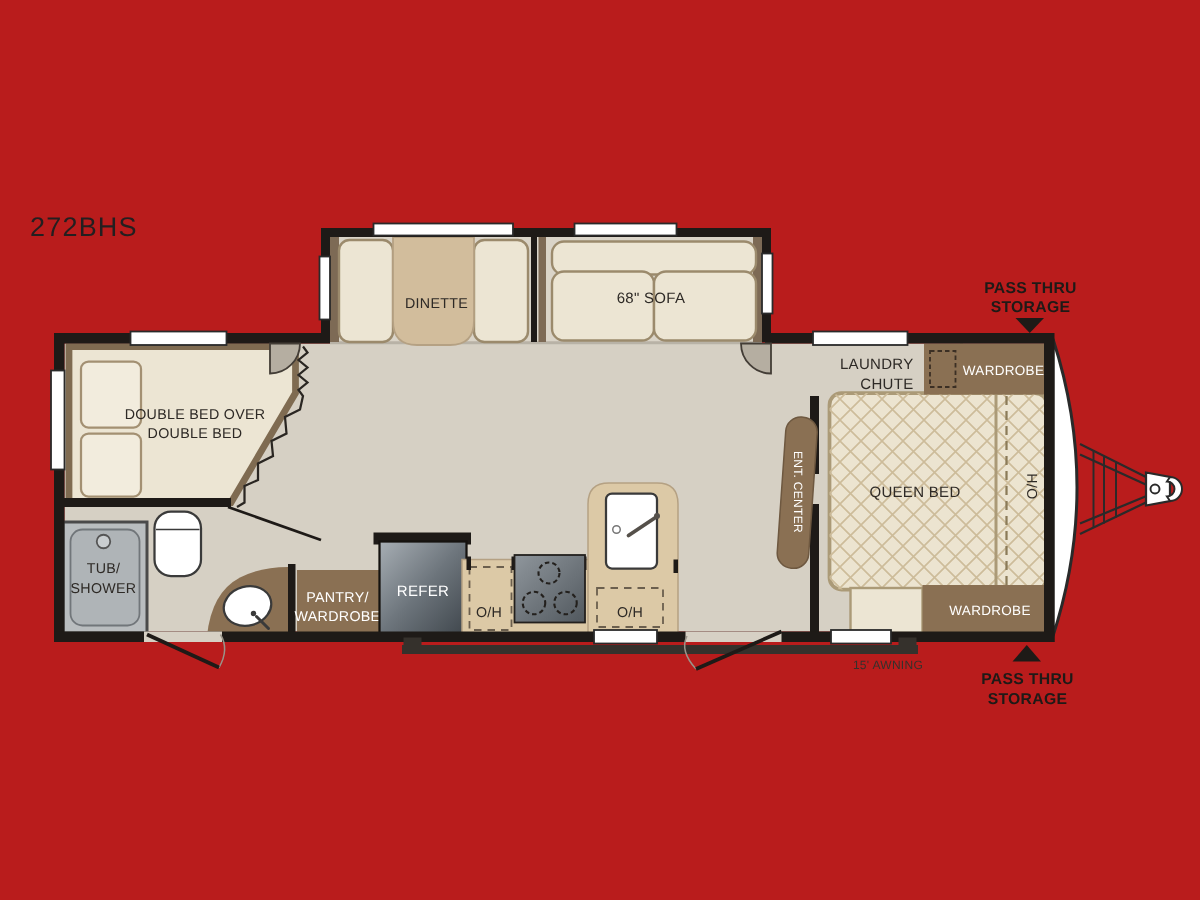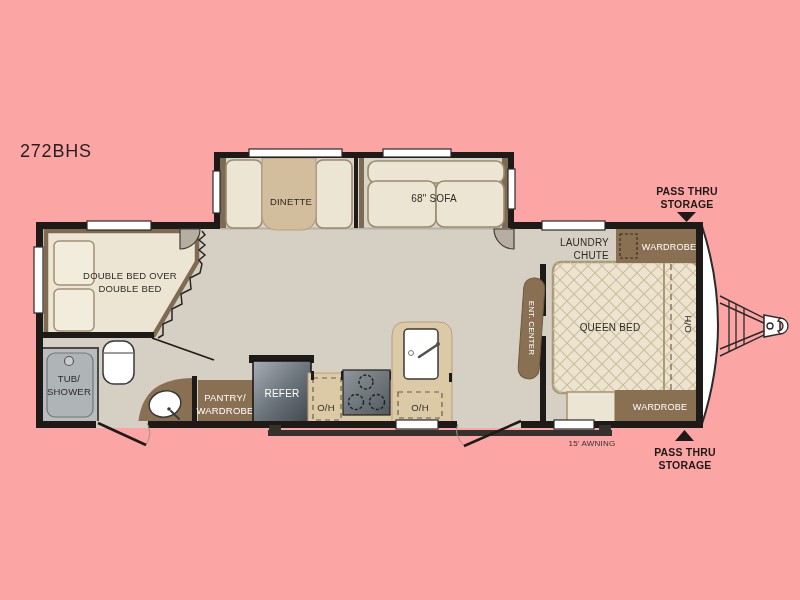--- a/index.html
+++ b/index.html
@@ -1,16 +1,16 @@
 <!DOCTYPE html>
 <html><head>
 <meta charset="utf-8">
 <style>
   html,body{margin:0;padding:0;background:#ffffff;}
-  #stage{position:relative;width:800px;height:600px;background:#fca5a5;overflow:hidden;}
+  #stage{position:relative;width:800px;height:600px;background:#b91c1c;overflow:hidden;}
   svg{display:block;}
   text{font-family:"Liberation Sans","DejaVu Sans",sans-serif;}
   .lbl{fill:#2e2a26;font-size:9.5px;letter-spacing:.2px;}
   .lbl-10{fill:#2e2a26;font-size:10px;letter-spacing:.2px;}
   .lbl-white{fill:#ffffff;font-size:9.5px;letter-spacing:.2px;}
   .lbl-white-s{fill:#ffffff;font-size:8px;letter-spacing:.2px;}
   .lbl-bold{fill:#1e1a17;font-size:10.5px;font-weight:bold;letter-spacing:.2px;}
   .lbl-awning{fill:#35312c;font-size:8px;letter-spacing:.2px;}
   .model-lbl{fill:#231f20;font-size:18px;letter-spacing:.8px;}
   .mid{text-anchor:middle;}

